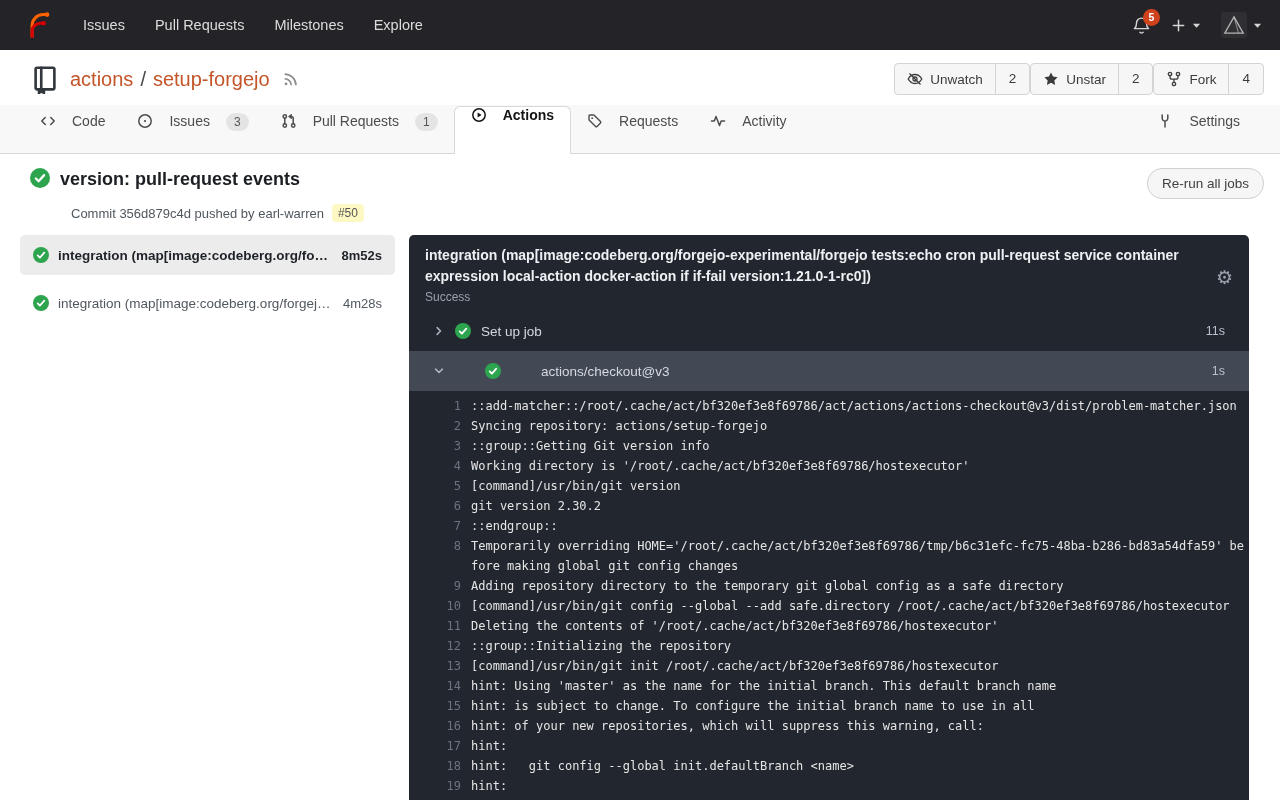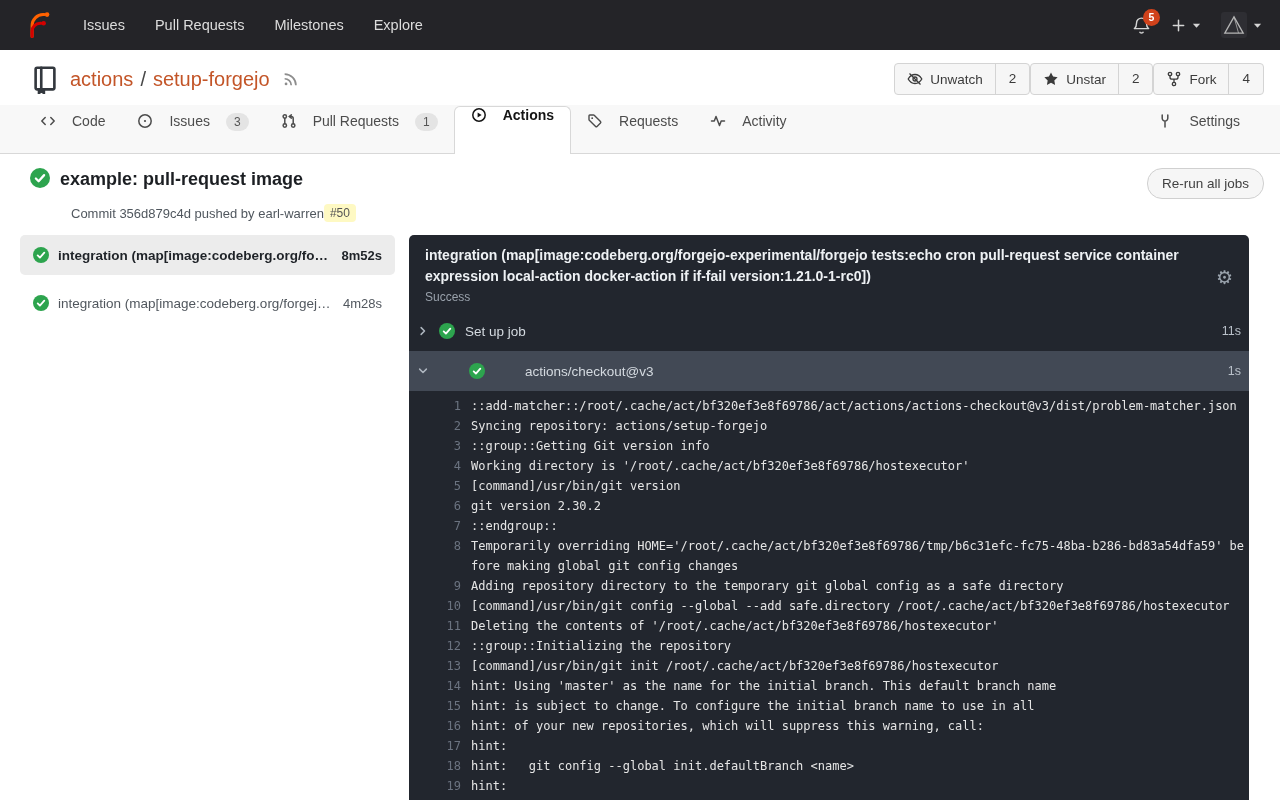--- a/index.html
+++ b/index.html
@@ -50,41 +50,41 @@
                 border-radius:6px 6px 0 0; font-weight:bold; color:#141414;
                 height:48px; margin-bottom:-1px; }
   .tab.right { margin-left:auto; }
 
   
   .run-section { padding:14px 16px 0 30px; }
   .run-row { display:flex; align-items:flex-start; }
   .run-title { font-size:18px; font-weight:bold; color:#1c1f23; margin-left:10px; line-height:22px; }
   .rerun-btn { margin-left:auto; border:1px solid #d0d0d0; background:#f6f6f6; border-radius:15px;
                padding:7px 14px; font-size:13.5px; color:#414141; cursor:pointer; }
-  .commit-line { margin:5px 0 0 41px; font-size:13px; color:#50575e; display:flex; align-items:center; gap:0; }
+  .commit-line { margin:5px 0 0 41px; font-size:13px; color:#50575e; display:flex; align-items:center; gap:8px; }
   .run-number { background:#fef9c3; border-radius:4px; padding:2px 6px; font-size:12px; color:#555; }
 
   
   .columns { display:flex; gap:14px; padding:13px 16px 0 20px; align-items:flex-start; }
   .job-list { width:375px; flex:none; display:flex; flex-direction:column; gap:8px; }
   .job-item { display:flex; align-items:center; gap:9px; height:40px; padding:0 13px;
               border-radius:5px; font-size:13.5px; color:#51575e; cursor:pointer; }
   .job-item.selected { background:#ececec; font-weight:bold; color:#1f2328; }
   .job-name { flex:1; white-space:nowrap; overflow:hidden; text-overflow:ellipsis; }
   .job-duration { font-size:13px; }
 
   
   .job-panel { width:840px; flex:none; background:#22262e; border-radius:5px 5px 0 0;
                height:572px; overflow:hidden; }
   .panel-header { display:flex; padding:10px 16px 7px 16px; }
   .panel-title { font-weight:bold; font-size:14px; line-height:1.5; color:#eef1f4;
                  flex:1; padding-right:14px; }
   .panel-status { font-size:12px; color:#99a1ab; margin-top:3px; }
   .gear { color:#9aa3ad; font-size:19px; line-height:1; align-self:center; margin-top:6px; cursor:pointer; }
-  .step-row { display:flex; align-items:center; gap:10px; height:40px; padding:0 8px;
+  .step-row { display:flex; align-items:center; gap:10px; height:40px; padding:0 24px;
               font-size:13.5px; color:#d4dae0; cursor:pointer; }
   .step-row.expanded { background:#424955;gap:40px; }
   .step-row .chev { color:#aeb6bf; display:flex; }
   .step-duration { margin-left:auto; color:#b9c0c9; font-size:12.5px; }
   .log { padding:5px 0 0 16px; font-family:"DejaVu Sans Mono","Liberation Mono",monospace;
          font-size:12px; line-height:20px; }
   .log-row { display:flex; }
   .log-num { width:36px; text-align:right; color:#6b7380; flex:none; }
   .log-text { margin-left:10px; width:774px; color:#e5e5e5; white-space:pre-wrap; word-break:break-all; }
 </style>
@@ -275,21 +275,21 @@
   </div>
 
 <div class="run-section">
   <div class="run-row">
     <span class="icon icon-check-lg" id="run-check">
         <svg viewBox="0 0 16 16">
           <circle cx="8" cy="8" r="8" fill="#2da44e"></circle>
           <path d="M4.7 8.4l2.2 2.2 4.4-4.9" stroke="#fff" stroke-width="1.8" fill="none" stroke-linecap="round" stroke-linejoin="round"></path>
         </svg>
       </span>
-    <span class="run-title">example: pull-request image</span>
+    <span class="run-title">version: pull-request events</span>
     <button class="rerun-btn">Re-run all jobs</button>
   </div>
   <div class="commit-line">
     <span>Commit 356d879c4d pushed by earl-warren</span>
     <span class="run-number">#50</span>
   </div>
 </div>
 
 <div class="columns">
   <div class="job-list" id="job-list">

